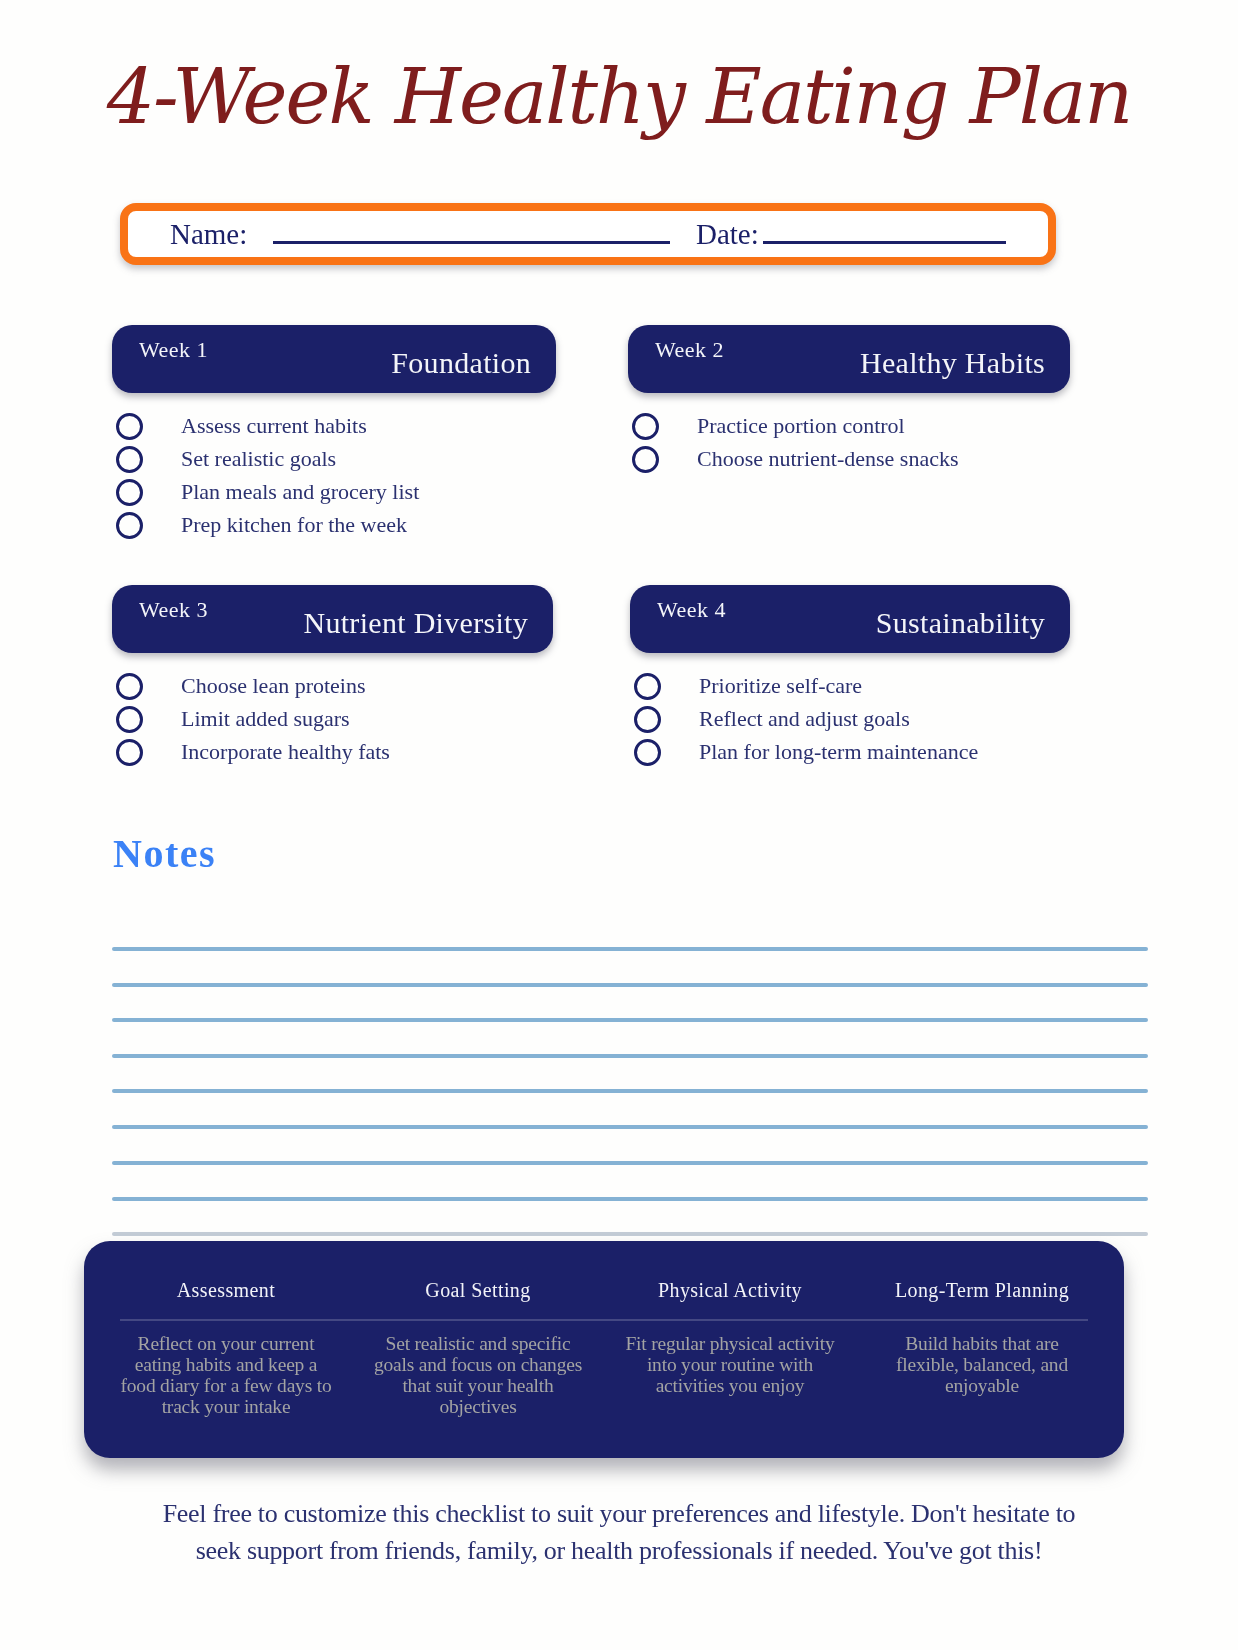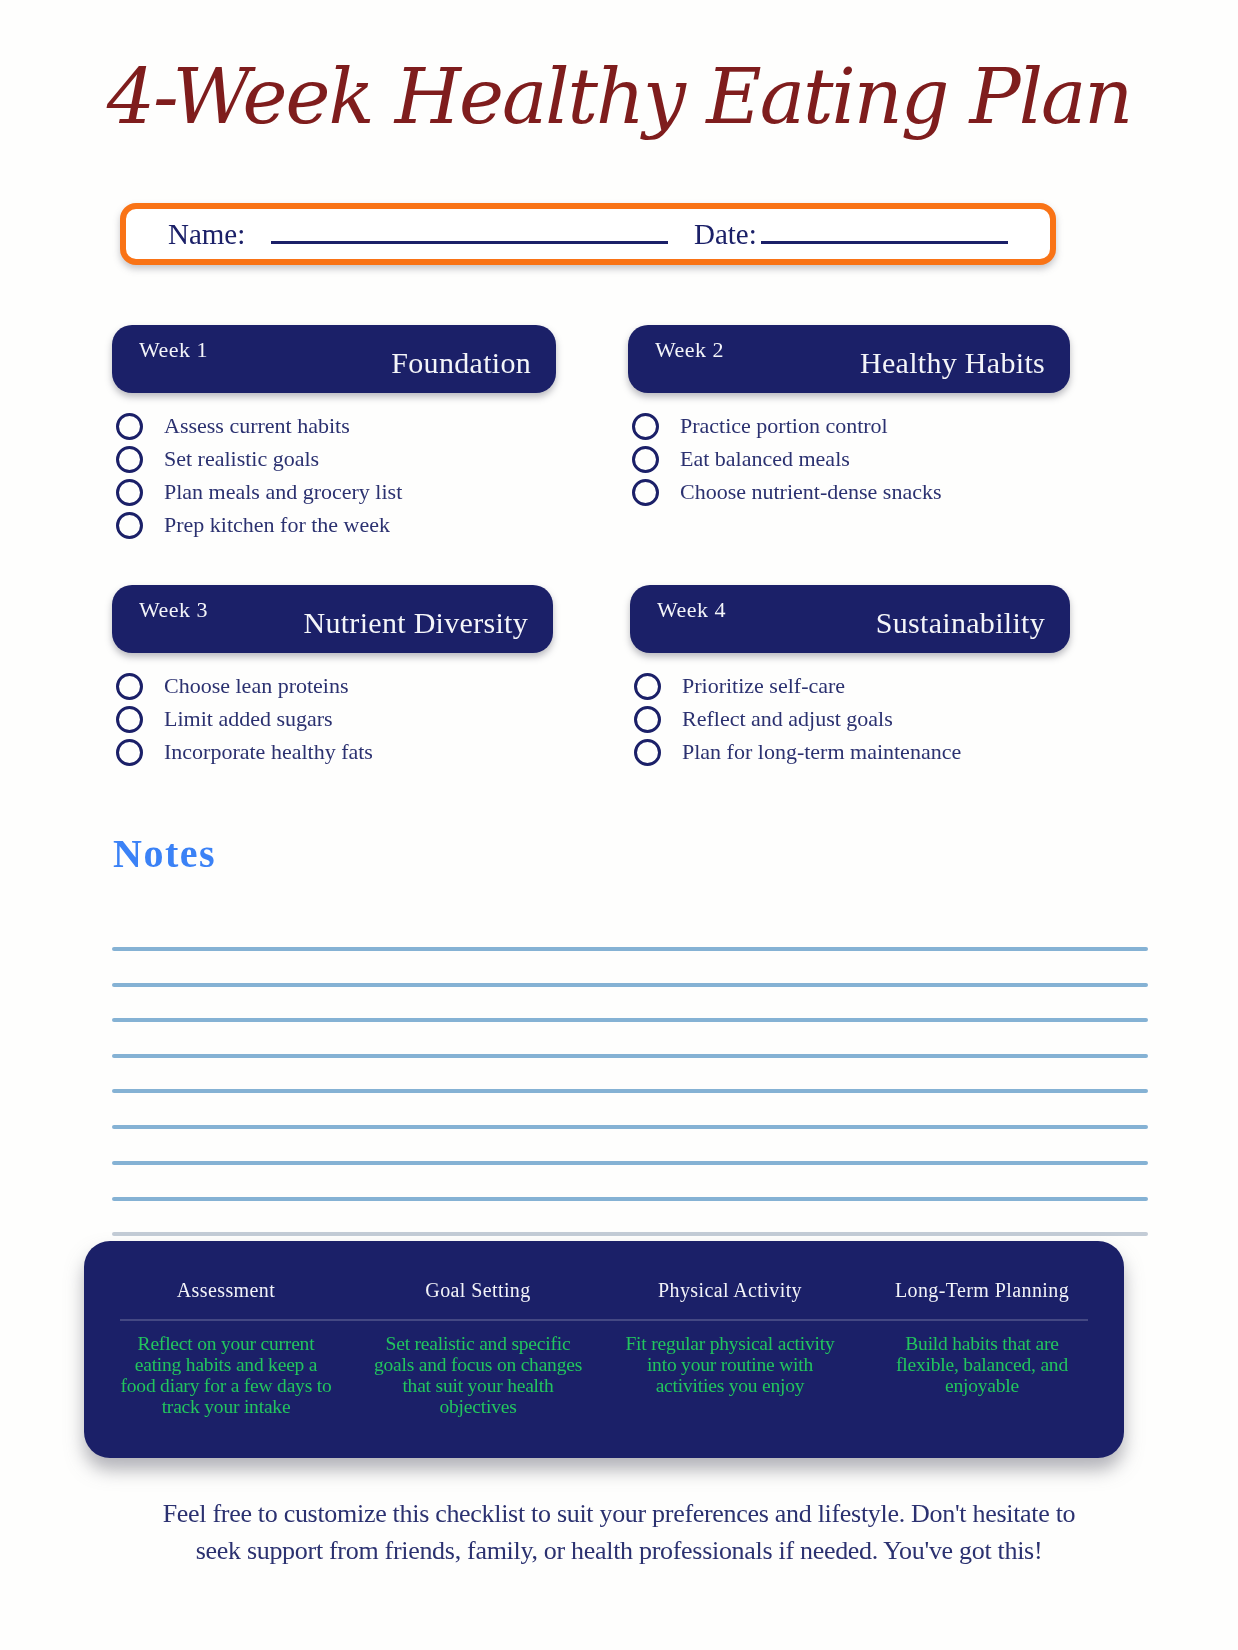--- a/index.html
+++ b/index.html
@@ -14,21 +14,21 @@
     position:absolute; top:52px; left:0; right:0; margin:0;
     text-align:center;
     font-family:"DejaVu Serif", serif; font-style:italic; font-weight:500;
     font-size:76px; letter-spacing:-2px; color:#7f1d1d;
   }
 
   
   .namebox {
     position:absolute; left:120px; top:203px; width:936px; height:62px;
     box-sizing:border-box; background:#ffffff;
-    border:6px solid #f97316; border-radius:16px;
+    border:8px solid #f97316; border-radius:16px;
     box-shadow:0 4px 7px rgba(95,95,110,0.35);
     display:flex; align-items:center; padding:0 42px;
   }
   .field { display:flex; align-items:center; }
   .field-name { width:500px; }
   .field-date { flex:1; margin-left:26px; }
   .field-label { font-size:29px; color:#1b2068; }
   .write-line {
     flex:1; height:0; border-bottom:3px solid #1b2068;
     transform:translateY(8px);
@@ -52,21 +52,21 @@
   .week-tag  { position:absolute; left:27px; top:12px; font-size:22px; letter-spacing:0.5px; }
   .week-title{ position:absolute; right:25px; top:21px; font-size:30px; letter-spacing:0.3px; }
 
   .checklist { list-style:none; margin:21px 0 0; padding:0 0 0 4px; }
   .check-item { display:flex; align-items:center; height:24px; margin-bottom:9px; }
   .checkbox {
     flex:none; width:21px; height:21px;
     border:3px solid #1b2068; border-radius:50%;
     background:transparent;
   }
-  .check-label { margin-left:21px; font-size:22px; color:#2b3170; white-space:nowrap;text-align:center; }
+  .check-label { margin-left:38px; font-size:22px; color:#2b3170; white-space:nowrap;text-align:center; }
 
   
   .notes-heading {
     position:absolute; left:113px; top:830px; margin:0;
     font-size:40px; font-weight:bold; letter-spacing:1.5px; color:#3b82f6;
   }
   .notes-lines { position:absolute; left:112px; top:947px; width:1036px; height:300px; }
   .notes-line {
     position:absolute; left:0; width:1036px; height:4px;
     background:#85b2d4; border-radius:2px;
@@ -91,21 +91,21 @@
     color:#eceef5;
   }
   .tips-divider {
     position:absolute; left:36px; right:36px; top:78px; height:2px;
     background:rgba(255,255,255,0.18);
   }
   .tip { text-align:center; }
   .tip-heading { margin:0; font-size:20px; font-weight:normal; letter-spacing:0.4px; color:#f2f3f8; }
   .tip-body {
     margin:31px 12px 0; font-size:19.5px; line-height:1.08;
-    letter-spacing:-0.2px; color:#22c55e;
+    letter-spacing:-0.2px; color:#a3a3a3;
   }
 
   
   .footer-note {
     position:absolute; left:0; right:0; top:1496px; margin:0;
     text-align:center; font-size:26px; line-height:1.42;
     letter-spacing:-0.3px; color:#2b3170;
   }
   .footer-note span { display:block; }
 </style>
@@ -157,24 +157,20 @@
       <span class="week-tag">Week 2</span>
       <span class="week-title">Healthy Habits</span>
     </header>
     <ul class="checklist">
       <li class="check-item">
         <span class="checkbox"></span>
         <span class="check-label">Practice portion control</span>
       </li>
       <li class="check-item">
         <span class="checkbox"></span>
-        <span class="check-label">Eat balanced meals</span>
-      </li>
-      <li class="check-item">
-        <span class="checkbox"></span>
         <span class="check-label">Choose nutrient-dense snacks</span>
       </li>
     </ul>
   </section>
 
   <section class="week week-3">
     <header class="week-card">
       <span class="week-tag">Week 3</span>
       <span class="week-title">Nutrient Diversity</span>
     </header>

